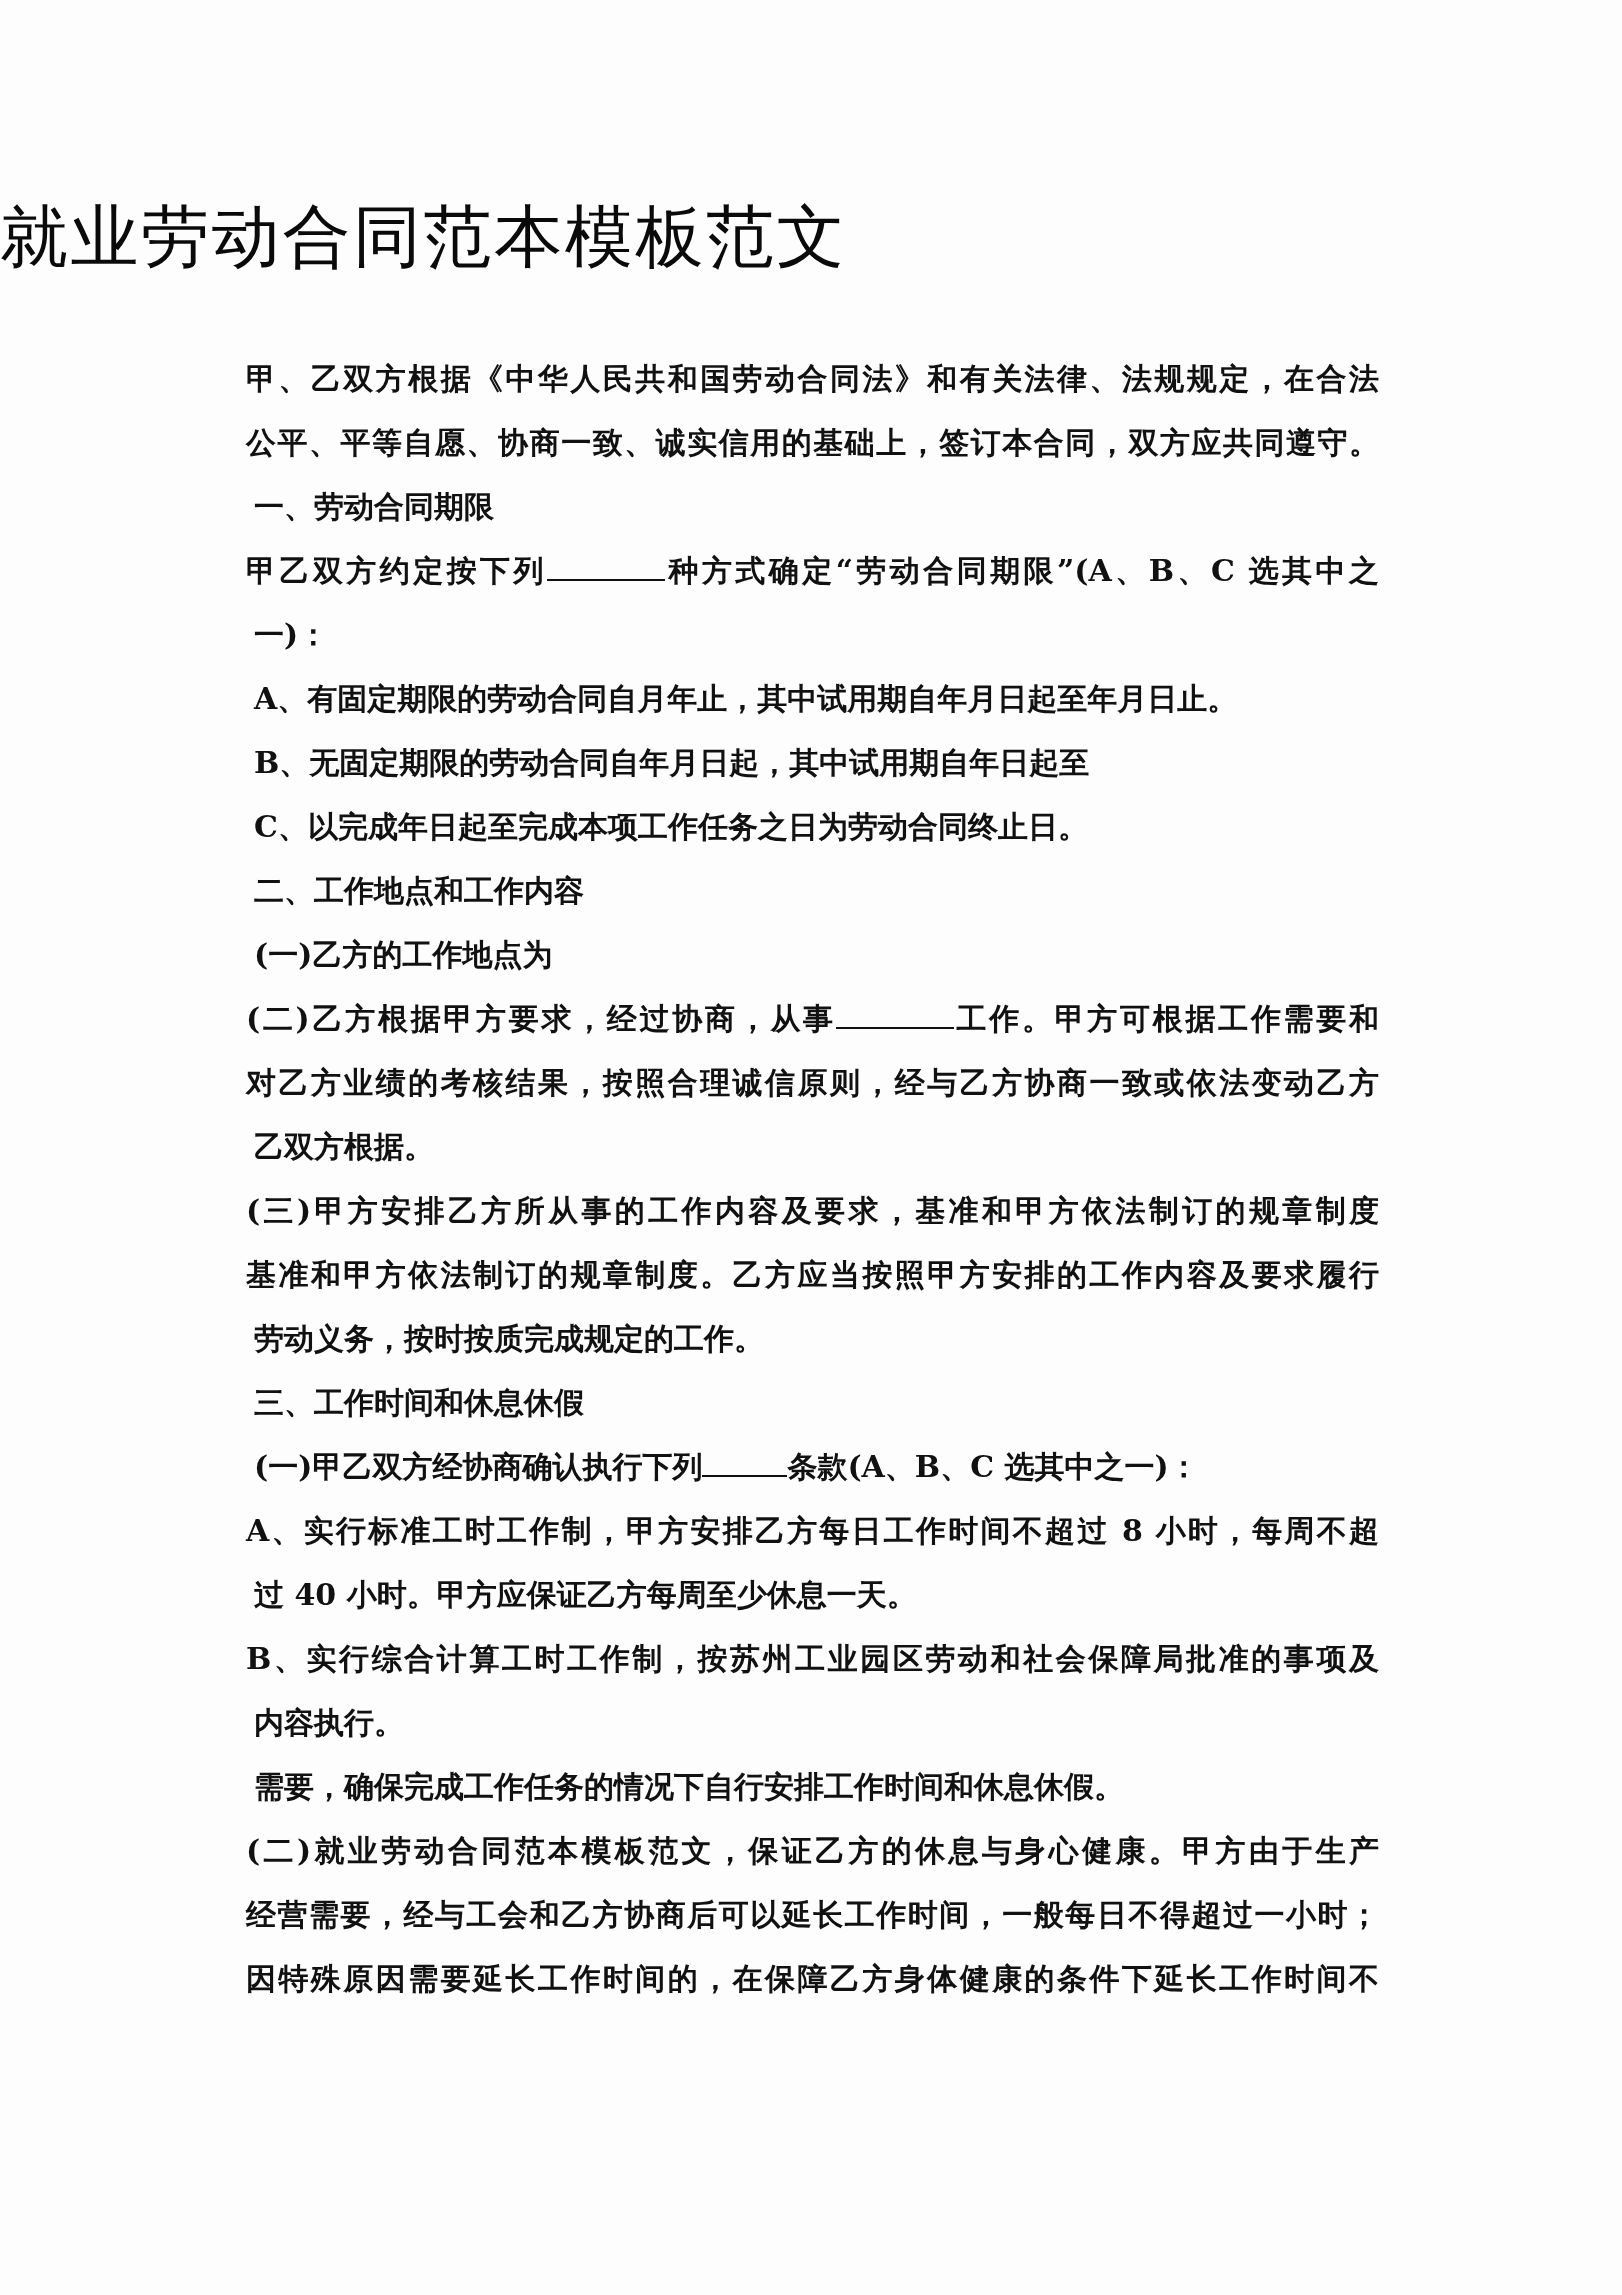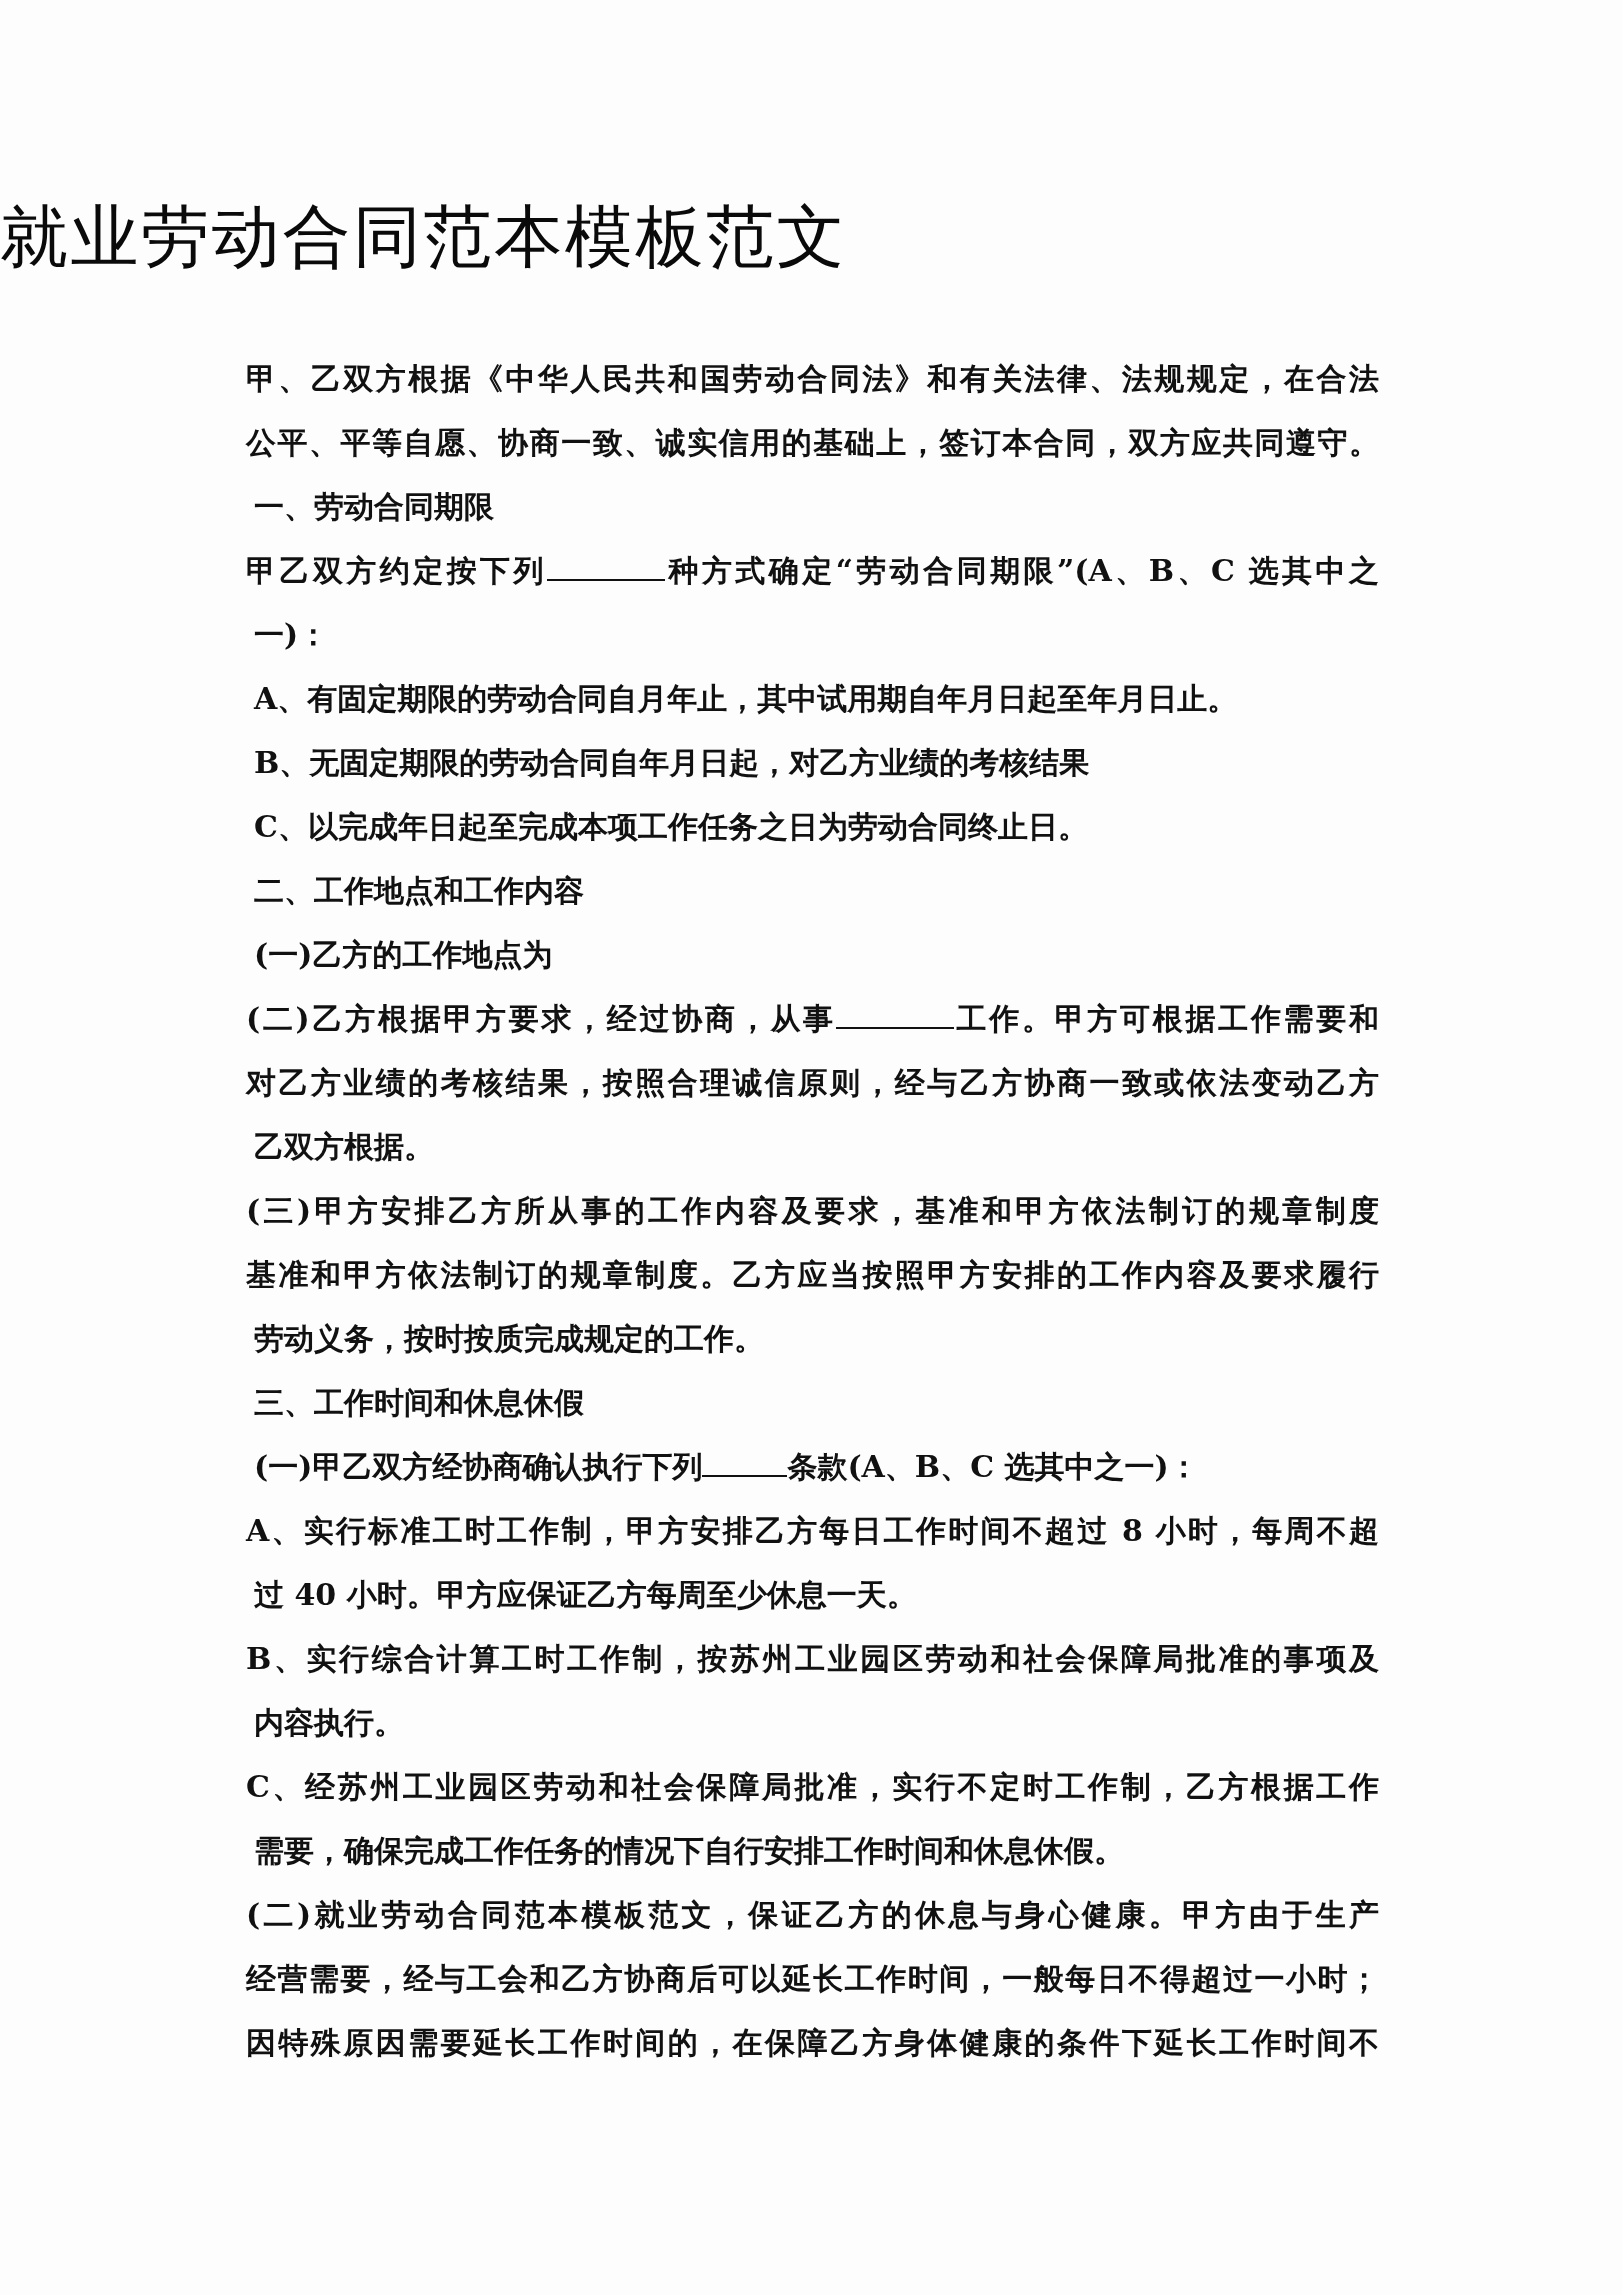--- a/index.html
+++ b/index.html
@@ -71,40 +71,39 @@
 
   <div class="body-text">
     <div class="line">甲、乙双方根据《中华人民共和国劳动合同法》和有关法律、法规规定，在合法</div>
     <div class="line">公平、平等自愿、协商一致、诚实信用的基础上，签订本合同，双方应共同遵守。</div>
     <div class="line last">一、劳动合同期限</div>
     <div class="line">
       <span>甲乙双方约定按下列</span><span class="blank" style="width:118px"></span><span>种方式确定“劳动合同期限”(A、B、C 选其中之</span>
     </div>
     <div class="line last">一)：</div>
     <div class="line last">A、有固定期限的劳动合同自月年止，其中试用期自年月日起至年月日止。</div>
-    <div class="line last">B、无固定期限的劳动合同自年月日起，对乙方业绩的考核结果</div>
+    <div class="line last">B、无固定期限的劳动合同自年月日起，其中试用期自年日起至</div>
     <div class="line last">C、以完成年日起至完成本项工作任务之日为劳动合同终止日。</div>
     <div class="line last">二、工作地点和工作内容</div>
     <div class="line last">(一)乙方的工作地点为</div>
     <div class="line">
       <span>(二)乙方根据甲方要求，经过协商，从事</span><span class="blank" style="width:118px"></span><span>工作。甲方可根据工作需要和</span>
     </div>
     <div class="line">对乙方业绩的考核结果，按照合理诚信原则，经与乙方协商一致或依法变动乙方</div>
     <div class="line last">乙双方根据。</div>
     <div class="line">(三)甲方安排乙方所从事的工作内容及要求，基准和甲方依法制订的规章制度</div>
     <div class="line">基准和甲方依法制订的规章制度。乙方应当按照甲方安排的工作内容及要求履行</div>
     <div class="line last">劳动义务，按时按质完成规定的工作。</div>
     <div class="line last">三、工作时间和休息休假</div>
     <div class="line last">
       <span>(一)甲乙双方经协商确认执行下列</span><span class="blank" style="width:85px"></span><span>条款(A、B、C 选其中之一)：</span>
     </div>
     <div class="line">A、实行标准工时工作制，甲方安排乙方每日工作时间不超过 8 小时，每周不超</div>
     <div class="line last">过 40 小时。甲方应保证乙方每周至少休息一天。</div>
     <div class="line">B、实行综合计算工时工作制，按苏州工业园区劳动和社会保障局批准的事项及</div>
     <div class="line last">内容执行。</div>
-    <div class="line">C、经苏州工业园区劳动和社会保障局批准，实行不定时工作制，乙方根据工作</div>
     <div class="line last">需要，确保完成工作任务的情况下自行安排工作时间和休息休假。</div>
     <div class="line">(二)就业劳动合同范本模板范文，保证乙方的休息与身心健康。甲方由于生产</div>
     <div class="line">经营需要，经与工会和乙方协商后可以延长工作时间，一般每日不得超过一小时；</div>
     <div class="line">因特殊原因需要延长工作时间的，在保障乙方身体健康的条件下延长工作时间不</div>
   </div>
 </div>
 
 
 </body></html>

